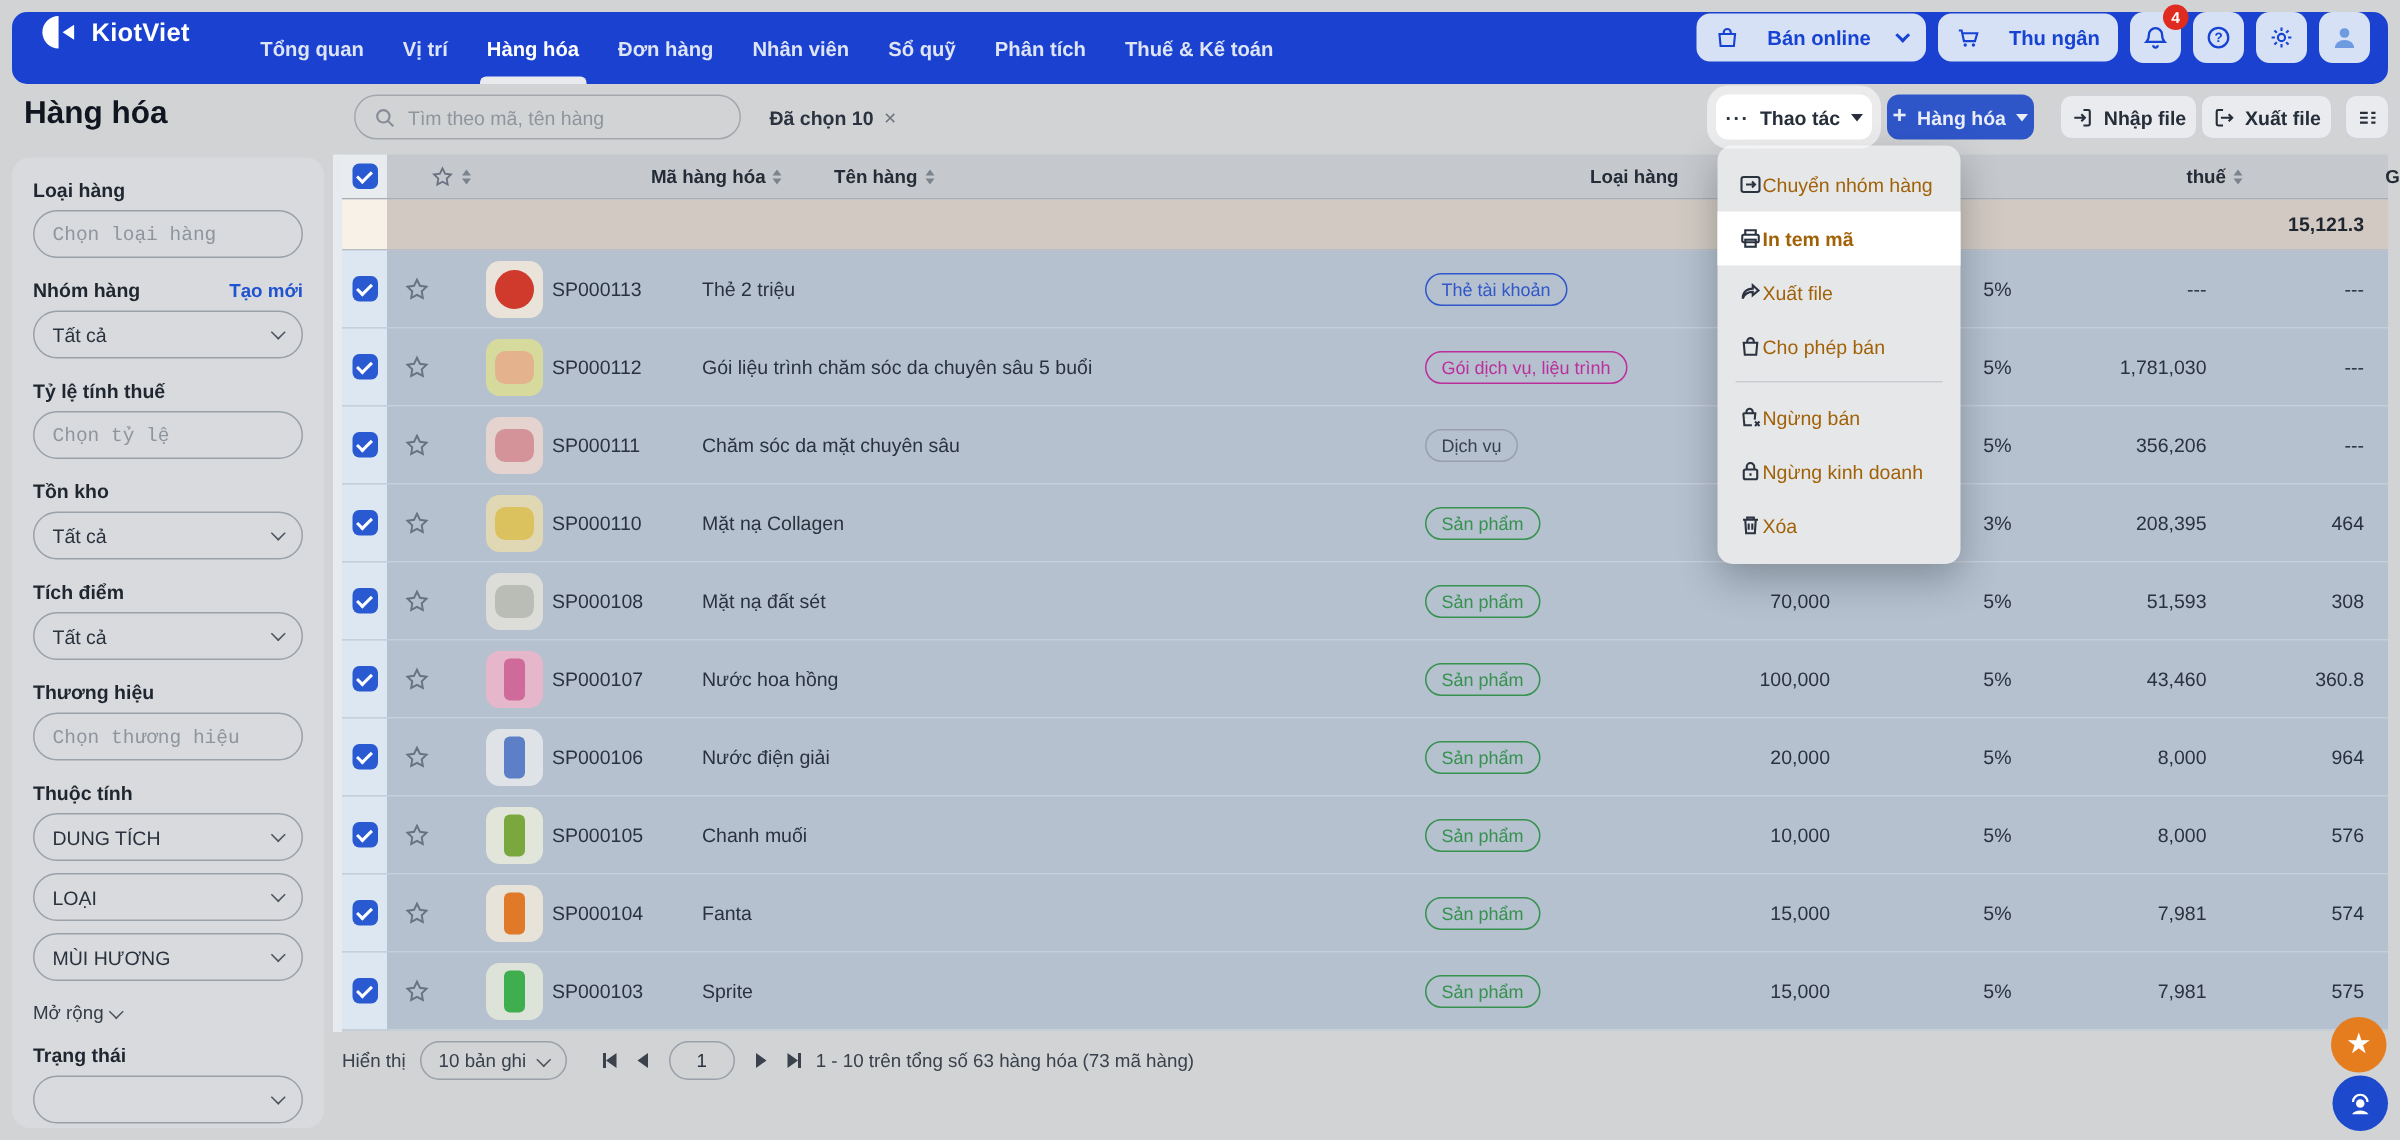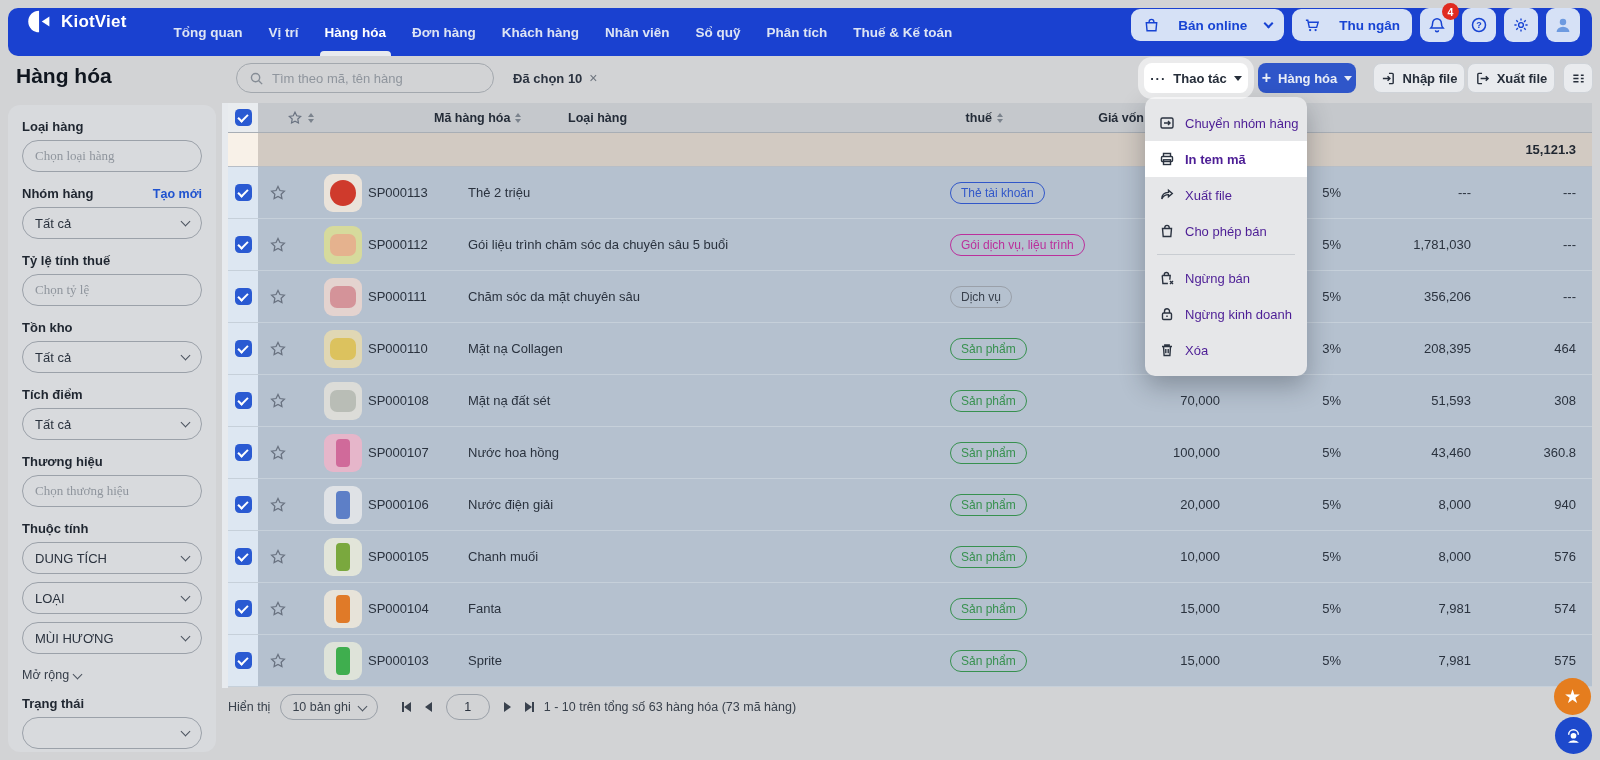--- a/index.html
+++ b/index.html
@@ -35,21 +35,21 @@
   .btn-export  { left:1467px; width:88px; }
   .btn-cols    { left:1563px; width:30px; }
   .dots { letter-spacing:1px; font-weight:bold; }
   .caret { width:0; height:0; border:4px solid transparent; border-top:5px solid currentColor; margin-top:4px; }
 
   
   .sidebar { position:absolute; left:8px; top:105px; width:208px; height:647px; background:#d8dadd; border-radius:12px; padding:14px; overflow:hidden; }
   .f-label { font-size:13px; font-weight:bold; color:#1f2630; margin-bottom:6px; display:flex; align-items:center; justify-content:space-between; }
   .f-link { font-size:12.5px; color:#2053cf; font-weight:bold; cursor:pointer; }
   .f-ctl { height:32px; border:1.5px solid #9ba1a9; border-radius:16px; display:flex; align-items:center; padding:0 12px; margin-bottom:14px; background:transparent; }
-  .f-ctl input { border:none; outline:none; background:transparent; width:100%; font-size:13px; color:#be185d; font-family:Liberation Serif, serif; }
+  .f-ctl input { border:none; outline:none; background:transparent; width:100%; font-size:13px; color:#be185d; font-family:Liberation Mono, monospace; }
   .f-ctl input::placeholder { color:#8f959d; }
   .f-select { justify-content:space-between; cursor:pointer; }
   .f-select span { font-size:13px; color:#2a323e; }
   .f-select.attr { margin-bottom:8px; }
   .chev-s { width:7px; height:7px; border-right:1.6px solid #4b535e; border-bottom:1.6px solid #4b535e; transform:rotate(45deg); margin-top:-3px; flex:none; }
   .expand { font-size:12.5px; color:#343c48; margin:4px 0 14px; display:flex; align-items:center; gap:5px; cursor:pointer; }
 
   
   .table-edge { position:absolute; left:222px; top:103px; width:6px; height:585px; background:#e7eaee; }
   .table { position:absolute; left:228px; top:103px; width:1364px; }
@@ -84,21 +84,21 @@
   .thumb { width:38px; height:38px; border-radius:9px; display:flex; align-items:center; justify-content:center; overflow:hidden; }
   .blob { border-radius:8px; }
   .badge { display:inline-block; padding:3px 10px; border-radius:12px; border:1px solid #9aa0a9; font-size:12px; color:#39414d; white-space:nowrap; }
   .badge[data-variant="blue"]    { color:#3157c9; border-color:#3157c9; }
   .badge[data-variant="magenta"] { color:#bb2f9c; border-color:#bb2f9c; }
   .badge[data-variant="green"]   { color:#37914f; border-color:#37914f; }
   .badge[data-variant="gray"]    { color:#39414d; border-color:#9aa0a9; }
 
   
   .menu { position:absolute; left:1145px; top:97px; width:162px; background:#e6e7e9; border-radius:10px; padding:8px 0; box-shadow:0 10px 26px rgba(20,25,35,.30); z-index:25; }
-  .menu-item { height:36px; display:flex; align-items:center; gap:10px; padding:0 14px; font-size:13px; color:#4c1d95; cursor:pointer; white-space:nowrap; }
+  .menu-item { height:36px; display:flex; align-items:center; padding:0 14px; font-size:13px; color:#a16207; cursor:pointer; white-space:nowrap; }
   .menu-item.active { background:#ffffff; font-weight:bold; }
   .menu-item svg { flex:none; }
   .menu-div { height:1px; background:#c9cdd2; margin:5px 12px; }
 
   
   .pager { position:absolute; left:228px; top:692px; width:1364px; height:30px; display:flex; align-items:center; font-size:12.5px; color:#39414c; gap:10px; }
   .pgsize { height:26px; border:1.5px solid #9aa0a8; border-radius:14px; display:flex; align-items:center; gap:8px; padding:0 11px; cursor:pointer; }
   .pgnav { display:flex; align-items:center; gap:14px; margin-left:14px; }
   .pgbtn { display:flex; align-items:center; cursor:pointer; }
   .tri { width:0; height:0; border:5px solid transparent; }
@@ -124,21 +124,20 @@
           <path fill="#fff" d="M26 9.5 v11 l-8.5 -5.5 Z"></path>
         </svg>
     </span>
     <span class="brand-name">KiotViet</span>
   </div>
   <div class="nav-menu">
     <div class="nav-item">Tổng quan</div>
     <div class="nav-item">Vị trí</div>
     <div class="nav-item active">Hàng hóa</div>
     <div class="nav-item">Đơn hàng</div>
-    <div class="nav-item">Khách hàng</div>
     <div class="nav-item">Nhân viên</div>
     <div class="nav-item">Sổ quỹ</div>
     <div class="nav-item">Phân tích</div>
     <div class="nav-item">Thuế &amp; Kế toán</div>
   </div>
   <div class="nav-right">
     <div class="nav-pill">
       <span class="icon">
         <svg width="17" height="17" viewBox="0 0 18 18" fill="none" stroke="#1743d3" stroke-width="1.5">
             <path d="M3.5 6h11l-.8 8.5H4.3z"></path>
@@ -338,20 +337,27 @@
           </svg>
         <span class="sort">
             <i class="u"></i>
             <i class="d"></i>
           </span>
       </span>
     </div>
     <div class="c-img"></div>
     <div class="c-code"><span class="th-sort">
           <span>Mã hàng hóa</span>
+          <span class="sort">
+            <i class="u"></i>
+            <i class="d"></i>
+          </span>
+        </span></div>
+    <div class="c-name"><span class="th-sort">
+          <span>Tên hàng</span>
           <span class="sort">
             <i class="u"></i>
             <i class="d"></i>
           </span>
         </span></div>
     <div class="c-type"><span>Loại hàng</span></div>
     <div class="c-price th-right">
         <span></span>
       </div>
     <div class="c-tax th-right">
@@ -563,21 +569,21 @@
           </span>
         </div>
         <div class="c-code">SP000106</div>
         <div class="c-name">Nước điện giải</div>
         <div class="c-type">
           <span class="badge" data-variant="green">Sản phẩm</span>
         </div>
         <div class="c-price">20,000</div>
         <div class="c-tax">5%</div>
         <div class="c-cost">8,000</div>
-        <div class="c-stock">940</div>
+        <div class="c-stock">964</div>
       </div>
 
       <div class="tr trow">
         <div class="c-check">
           <span class="cb"></span>
         </div>
         <div class="c-star">
           <svg width="18" height="18" viewBox="0 0 24 24" fill="none" stroke="#697280" stroke-width="1.7">
             <path d="M12 3.3l2.6 5.4 5.9.8-4.3 4.1 1 5.9-5.2-2.8-5.2 2.8 1-5.9L3.5 9.5l5.9-.8z"></path>
           </svg>

